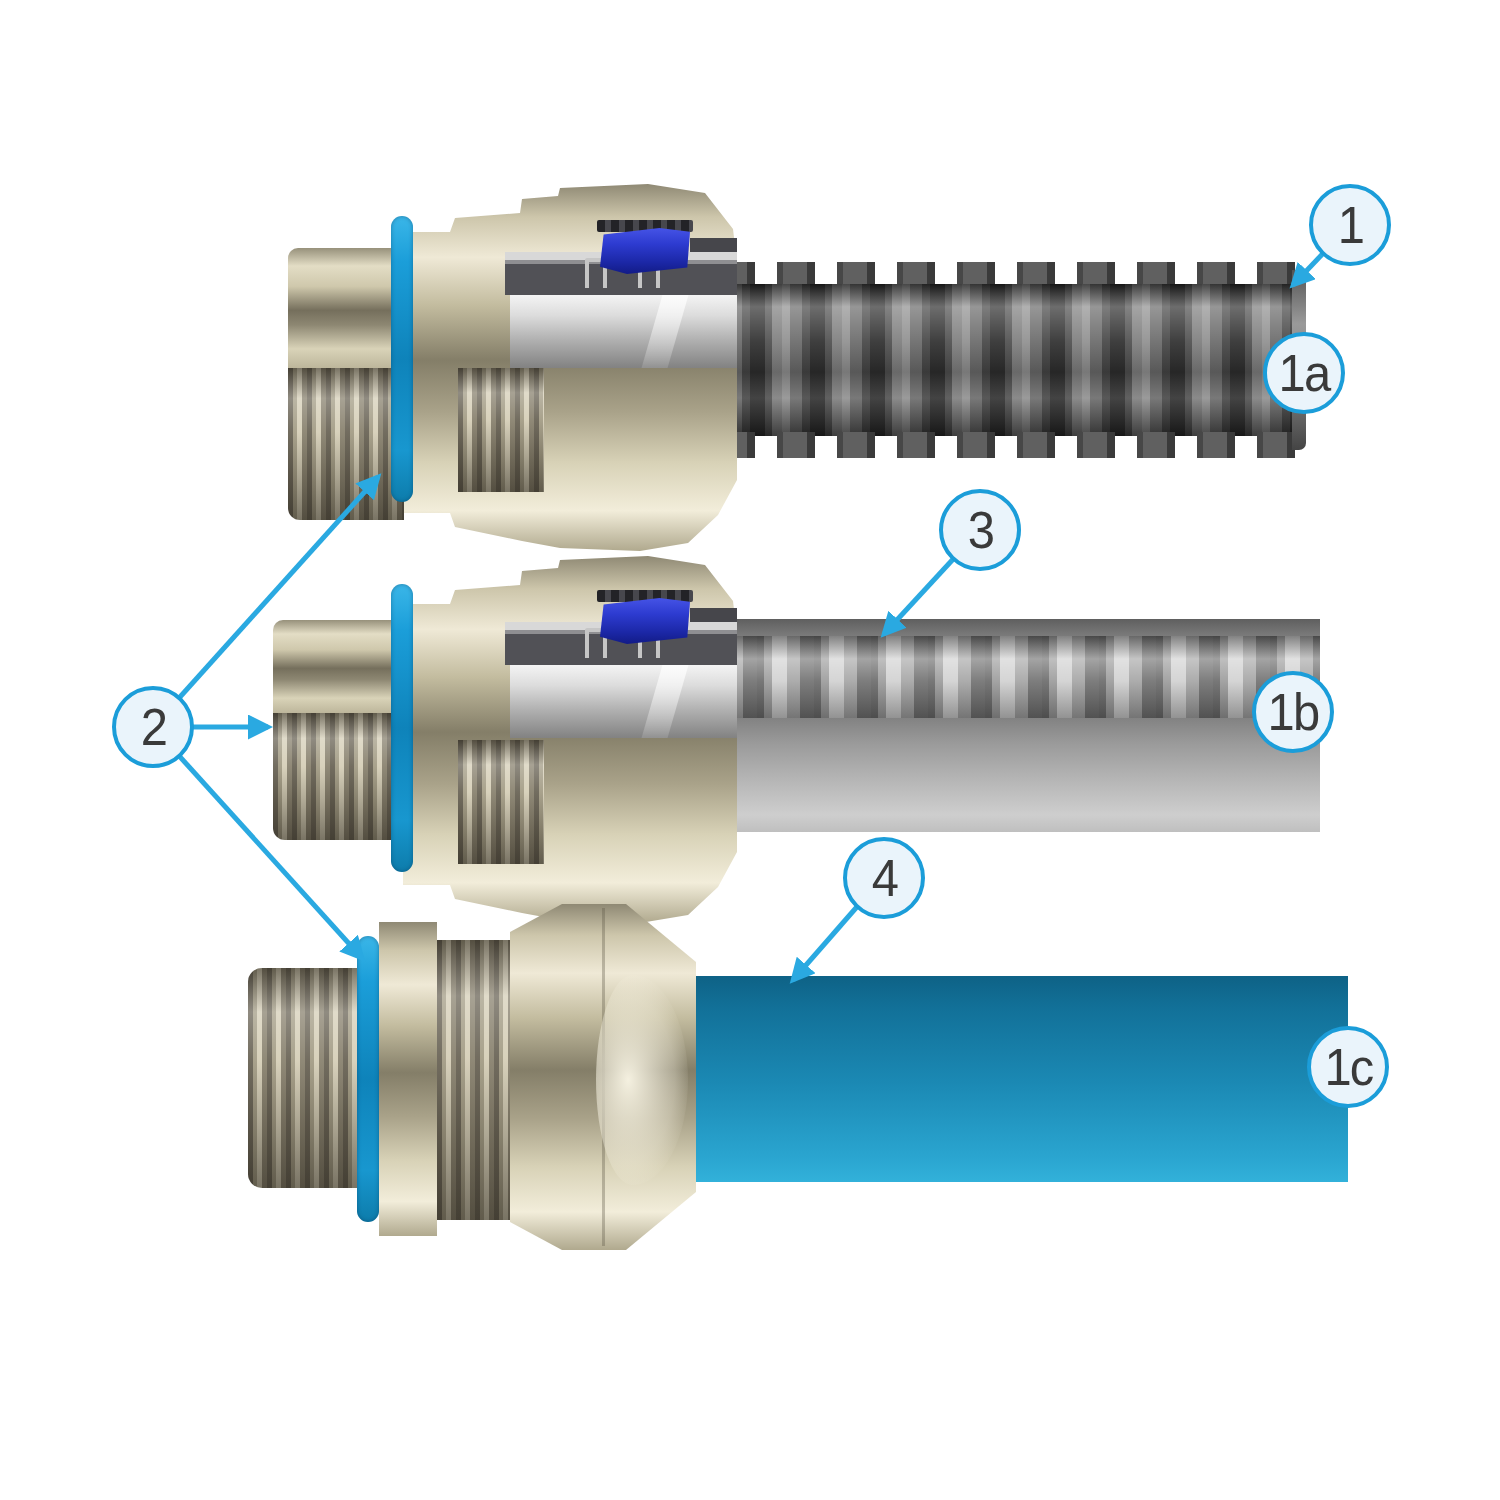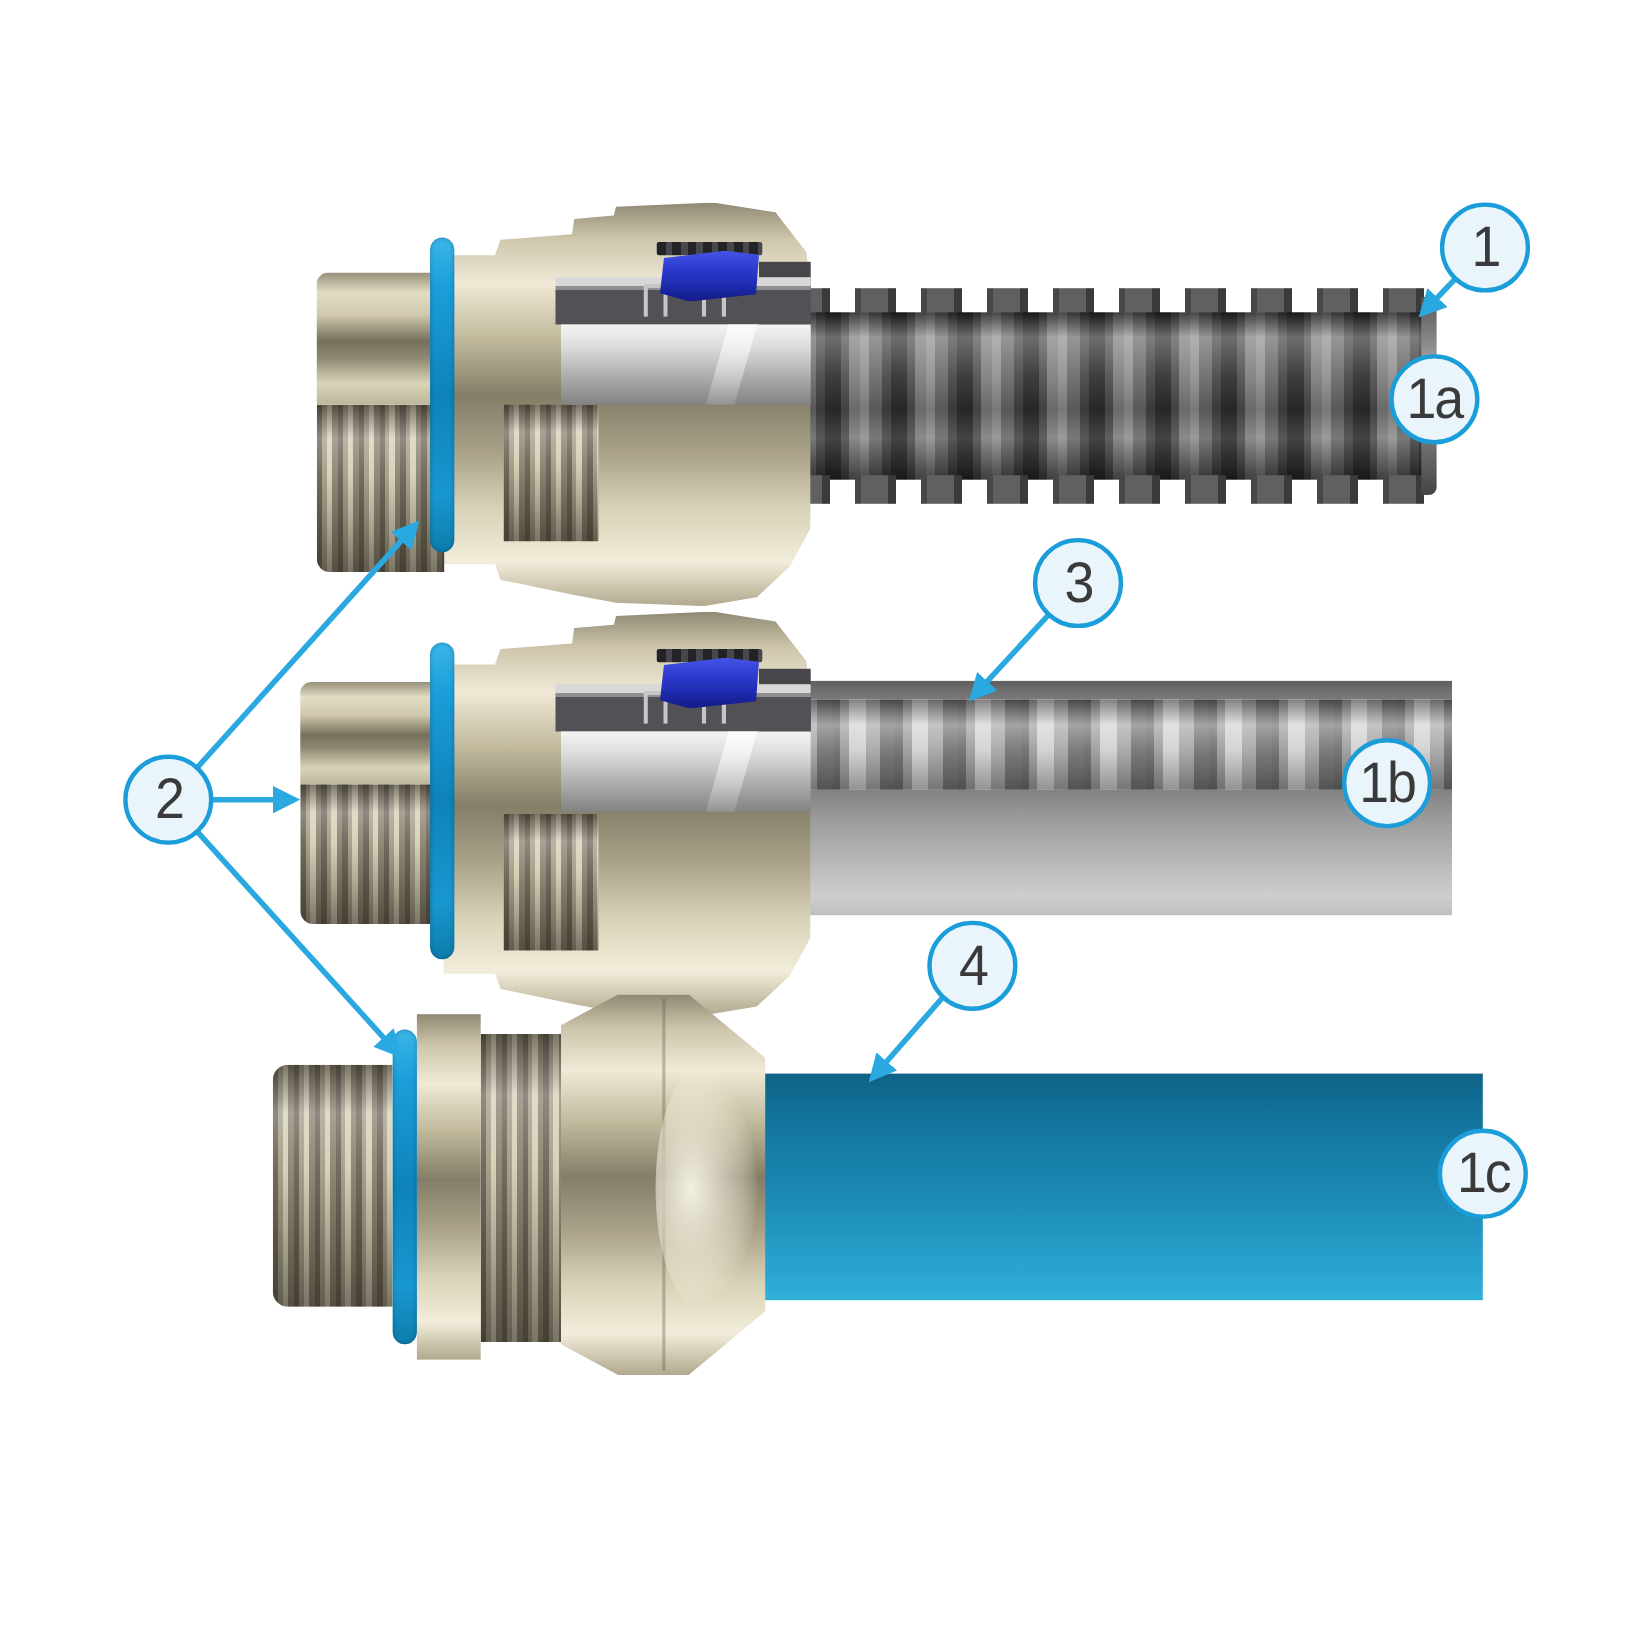--- a/index.html
+++ b/index.html
@@ -132,32 +132,32 @@
     <line x1="153" y1="727" x2="378" y2="477" stroke="#2aa9e1" stroke-width="5" marker-end="url(#ah)"></line>
     <line x1="153" y1="727" x2="268" y2="727" stroke="#2aa9e1" stroke-width="5" marker-end="url(#ah)"></line>
     <line x1="153" y1="727" x2="362" y2="958" stroke="#2aa9e1" stroke-width="5" marker-end="url(#ah)"></line>
     <line x1="980" y1="530" x2="884" y2="634" stroke="#2aa9e1" stroke-width="5" marker-end="url(#ah)"></line>
     <line x1="883" y1="877" x2="793" y2="980" stroke="#2aa9e1" stroke-width="5" marker-end="url(#ah)"></line>
   </svg>
 
   <div class="callout" style="left:1309px;top:184px;">
       <span>1</span>
     </div>
-  <div class="callout" style="left:1263px;top:322px;">
+  <div class="callout" style="left:1263px;top:332px;">
       <span>1a</span>
     </div>
   <div class="callout" style="left:112px;top:686px;">
       <span>2</span>
     </div>
   <div class="callout" style="left:939px;top:489px;">
       <span>3</span>
     </div>
   <div class="callout" style="left:843px;top:837px;">
       <span>4</span>
     </div>
-  <div class="callout" style="left:1220px;top:671px;">
+  <div class="callout" style="left:1252px;top:671px;">
       <span>1b</span>
     </div>
   <div class="callout" style="left:1307px;top:1026px;">
       <span>1c</span>
     </div>
 
 </div>
 
 </body></html>

